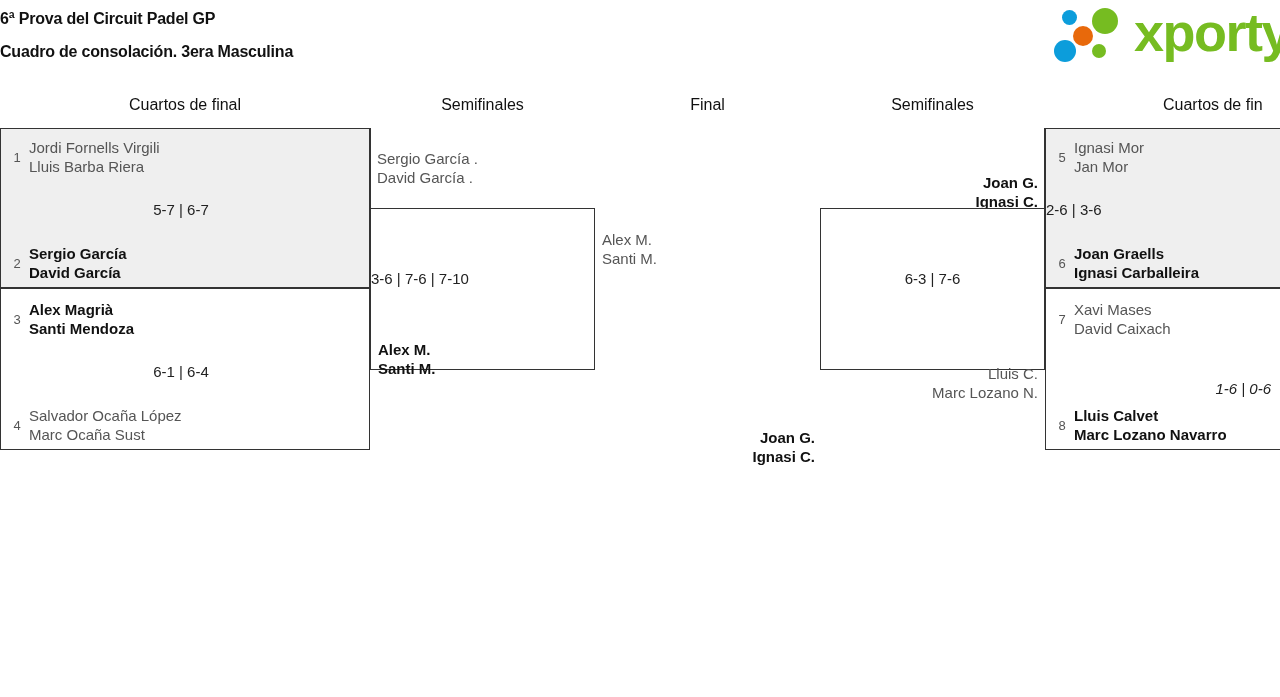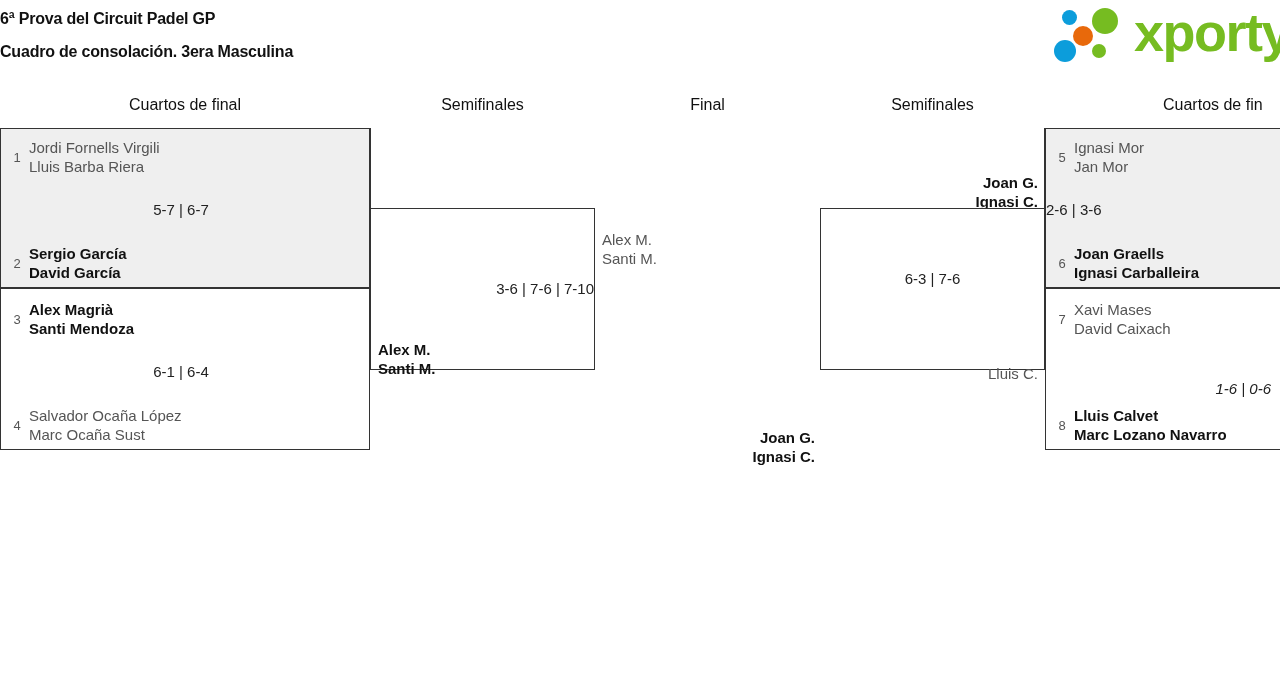--- a/index.html
+++ b/index.html
@@ -198,25 +198,29 @@
     <div class="score" style="left:0px; top:73px; width:360px; text-align:center;">6-1 | 6-4</div>
     <div class="team left loser" style="left:8px; top:117px;">
       <span class="seed">4</span>
       <span class="names">
         <span class="name-line">Salvador Ocaña López</span>
         <span class="name-line">Marc Ocaña Sust</span>
       </span>
     </div>
   </div>
 
+  <div class="free-team loser" style="left:377px; top:21px;">
+    <span class="name-line">Sergio García .</span>
+    <span class="name-line">David García .</span>
+  </div>
 
   <div class="connector" style="left:370px; top:0px; width:1px; height:80px;"></div>
 
   <div class="match-box plain" style="left:370px; top:80px; width:225px; height:162px;">
-    <div class="score" style="left:0px; top:70px; width:223px; text-align:right;">3-6 | 7-6 | 7-10</div>
+    <div class="score" style="left:0px; top:60px; width:223px; text-align:left;">3-6 | 7-6 | 7-10</div>
     <div class="free-team winner" style="left:7px; top:131px;">
       <span class="name-line">Alex M.</span>
       <span class="name-line">Santi M.</span>
     </div>
   </div>
 
   <div class="free-team loser" style="left:602px; top:102px;">
     <span class="name-line">Alex M.</span>
     <span class="name-line">Santi M.</span>
   </div>
@@ -228,20 +232,21 @@
   <div class="free-team winner align-right" style="left:820px; top:9px; width:218px;">
     <span class="name-line">Joan G.</span>
     <span class="name-line">Ignasi C.</span>
   </div>
   <div class="connector" style="left:1044px; top:0px; width:1px; height:80px;"></div>
 
   <div class="match-box plain" style="left:820px; top:80px; width:225px; height:162px;">
     <div class="score" style="left:0px; top:60px; width:223px; text-align:center;">6-3 | 7-6</div>
     <div class="free-team loser align-right" style="left:0px; top:119px; width:217px;">
       <span class="name-line">Lluis C.</span>
+      <span class="name-line">Marc Lozano N.</span>
     </div>
   </div>
 
   <div class="match-box shaded" style="left:1045px; top:0px; width:370px; height:160px;">
     <div class="team left loser" style="left:8px; top:9px;">
       <span class="seed">5</span>
       <span class="names">
         <span class="name-line">Ignasi Mor</span>
         <span class="name-line">Jan Mor</span>
       </span>

